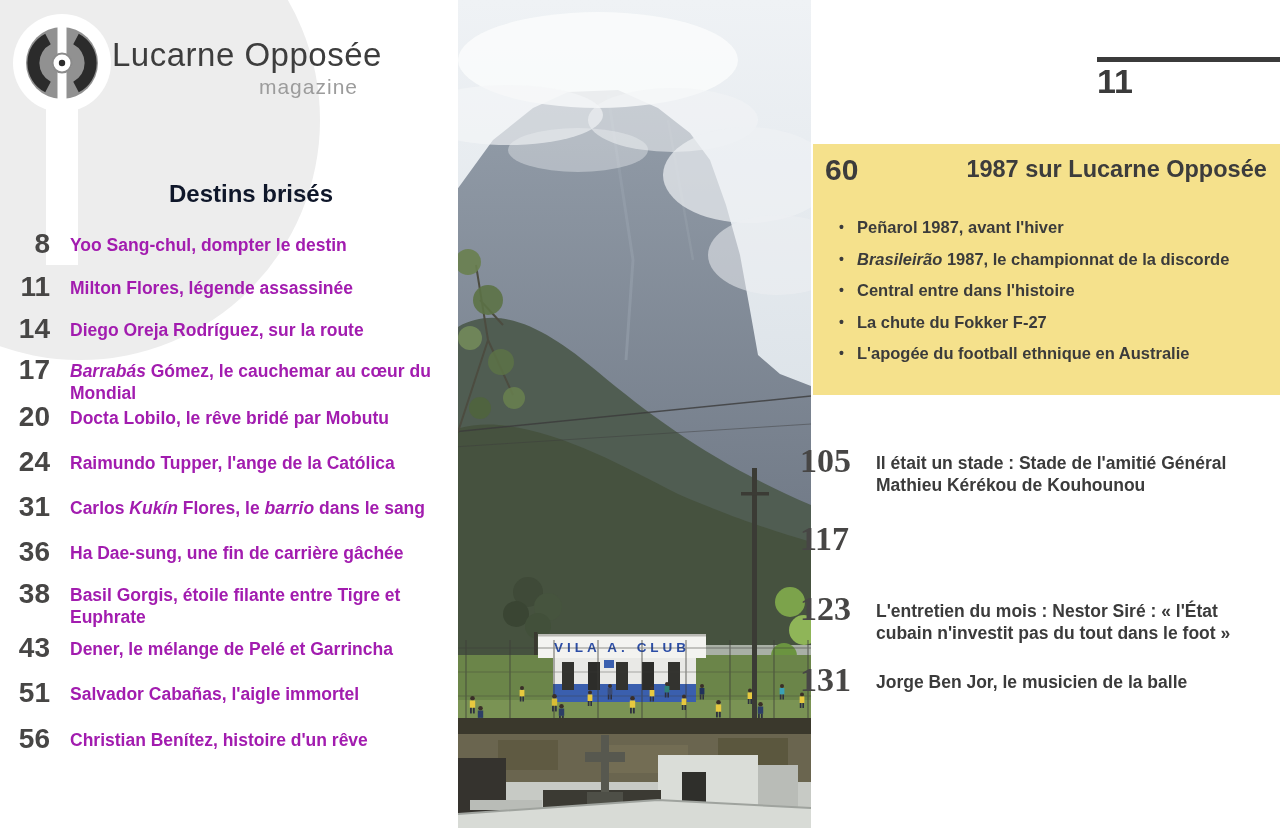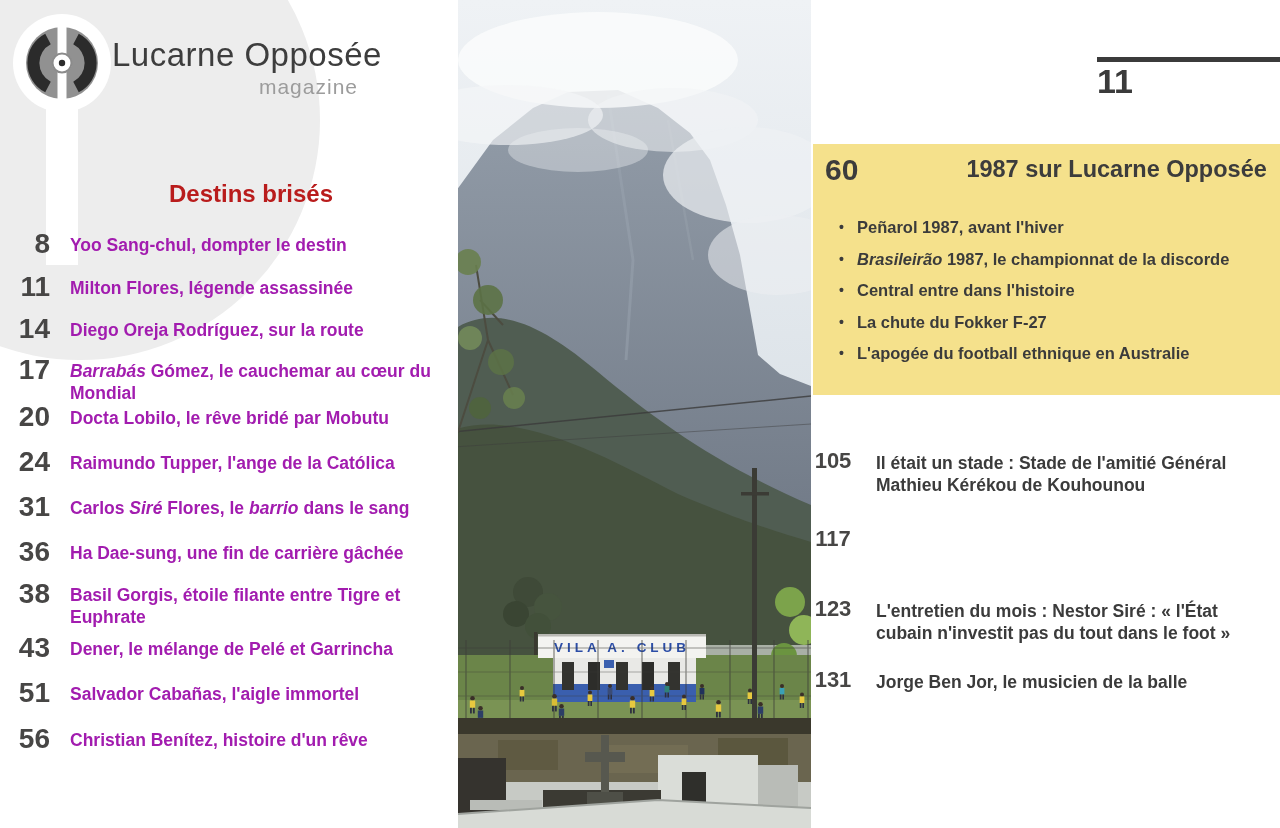--- a/index.html
+++ b/index.html
@@ -11,36 +11,36 @@
   }
   
   .watermark{position:absolute;left:0;top:0;z-index:0;}
   
   .logo-disc{position:absolute;left:14px;top:15px;z-index:2;}
   .brand{position:absolute;left:112px;top:36px;z-index:2;width:246px;}
   .brand-name{font-size:33px;font-weight:400;color:#3d3d3d;letter-spacing:.5px;white-space:nowrap;}
   .brand-sub{font-size:21px;font-weight:400;color:#9c9c9c;letter-spacing:1px;text-align:right;margin-top:1px;}
   
   .left-title{position:absolute;left:62px;top:180px;width:378px;text-align:center;
-    font-size:24px;font-weight:700;color:#b91c1c;z-index:2;}
+    font-size:24px;font-weight:700;color:#0f172a;z-index:2;}
   .toc-row{position:absolute;left:0;width:440px;display:flex;z-index:2;}
   .toc-num{width:50px;flex:0 0 50px;text-align:right;font-size:28px;line-height:30px;font-weight:700;color:#474645;}
   .toc-txt{margin-left:20px;margin-top:6px;width:375px;font-size:17.5px;line-height:21.5px;font-weight:700;color:#a21caf;}
   
   .corner-rule{position:absolute;left:1097px;top:57px;width:183px;height:5px;background:#3b3b3b;z-index:2;}
   .corner-num{position:absolute;left:1097px;top:62px;font-size:34px;font-weight:700;color:#3b3b3b;z-index:2;}
   .feature-box{position:absolute;left:813px;top:144px;width:467px;height:251px;z-index:2;}
   .feature-head{position:absolute;left:12px;top:9px;display:flex;gap:44px;}
   .feature-num{font-size:30px;line-height:34px;font-weight:700;color:#3c3c3c;}
   .feature-title{margin-left:64px;margin-top:3px;font-size:23.5px;font-weight:700;color:#3c3c3c;}
   .feature-bullets{position:absolute;left:26px;top:74px;}
   .f-bullet{position:relative;height:31.5px;font-size:16.5px;font-weight:700;color:#3b3b3b;padding-left:18px;}
   .f-bullet::before{content:"•";position:absolute;left:0;top:1px;font-size:14px;color:#3b3b3b;}
   .rtoc-row{position:absolute;left:800px;width:480px;display:flex;z-index:2;}
-  .rtoc-num{width:66px;flex:0 0 66px;text-align:center;font-size:22px;line-height:32px;font-weight:700;color:#474645;}
+  .rtoc-num{width:66px;flex:0 0 66px;text-align:left;font-size:34px;line-height:32px;font-weight:700;color:#474645;font-family:Liberation Serif, serif;}
   .rtoc-txt{margin-left:10px;margin-top:7px;width:398px;font-size:17.5px;line-height:22px;font-weight:700;color:#3b3b3b;}
   i{font-style:italic;}
   
   .photo{position:absolute;left:458px;top:0;width:353px;height:828px;z-index:1;}
 </style>
 </head>
 <body>
 
 <svg class="watermark" width="460" height="560">
   <circle cx="80" cy="120" r="240" fill="#EDEDED"></circle>
@@ -85,21 +85,21 @@
 <div class="toc-row" style="top:402px">
   <div class="toc-num">20</div>
   <div class="toc-txt"><span>Docta Lobilo, le rêve bridé par Mobutu</span></div>
 </div>
 <div class="toc-row" style="top:447px">
   <div class="toc-num">24</div>
   <div class="toc-txt"><span>Raimundo Tupper, l'ange de la Católica</span></div>
 </div>
 <div class="toc-row" style="top:492px">
   <div class="toc-num">31</div>
-  <div class="toc-txt"><span>Carlos </span><i>Siré</i><span> Flores, le </span><i>barrio</i><span> dans le sang</span></div>
+  <div class="toc-txt"><span>Carlos </span><i>Kukín</i><span> Flores, le </span><i>barrio</i><span> dans le sang</span></div>
 </div>
 <div class="toc-row" style="top:537px">
   <div class="toc-num">36</div>
   <div class="toc-txt"><span>Ha Dae-sung, une fin de carrière gâchée</span></div>
 </div>
 <div class="toc-row" style="top:579px">
   <div class="toc-num">38</div>
   <div class="toc-txt"><span>Basil Gorgis, étoile filante entre Tigre et Euphrate</span></div>
 </div>
 <div class="toc-row" style="top:633px">

